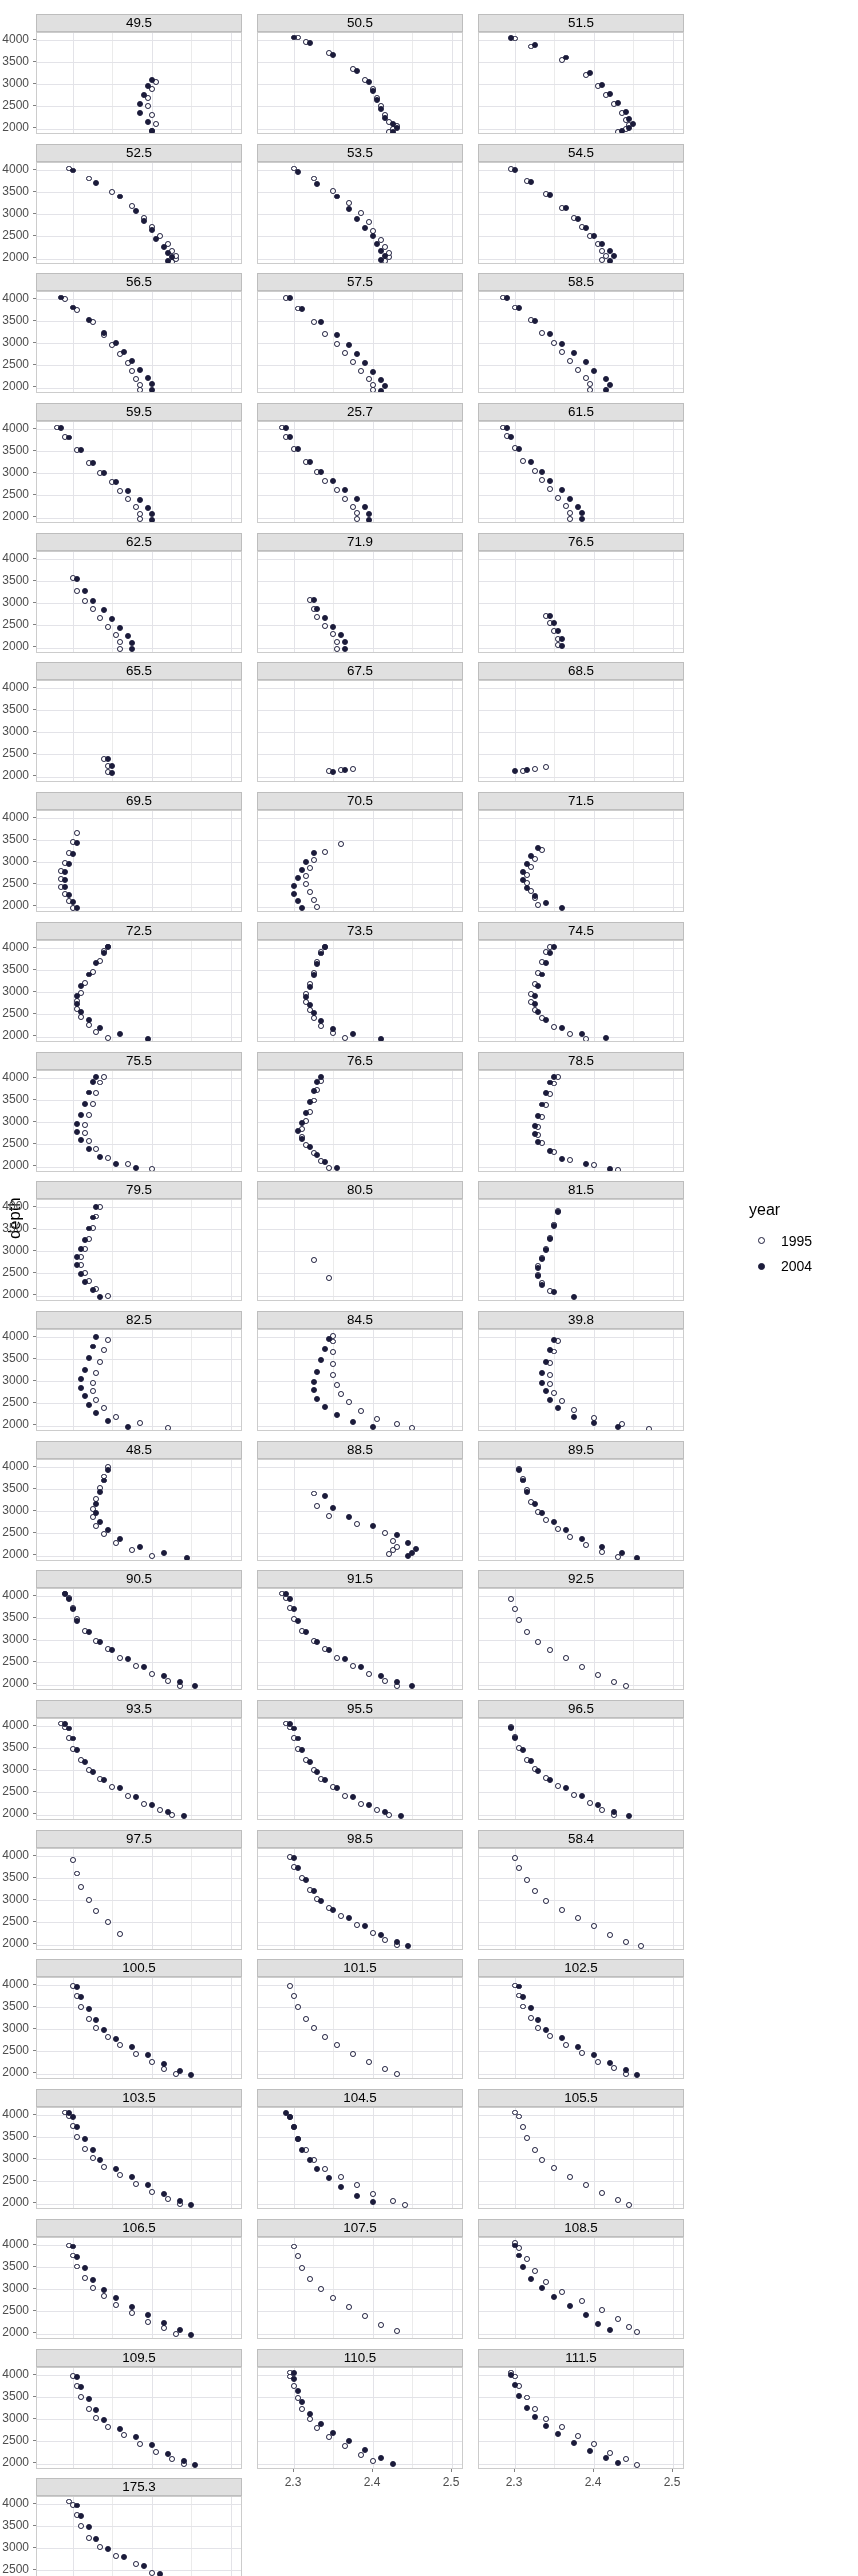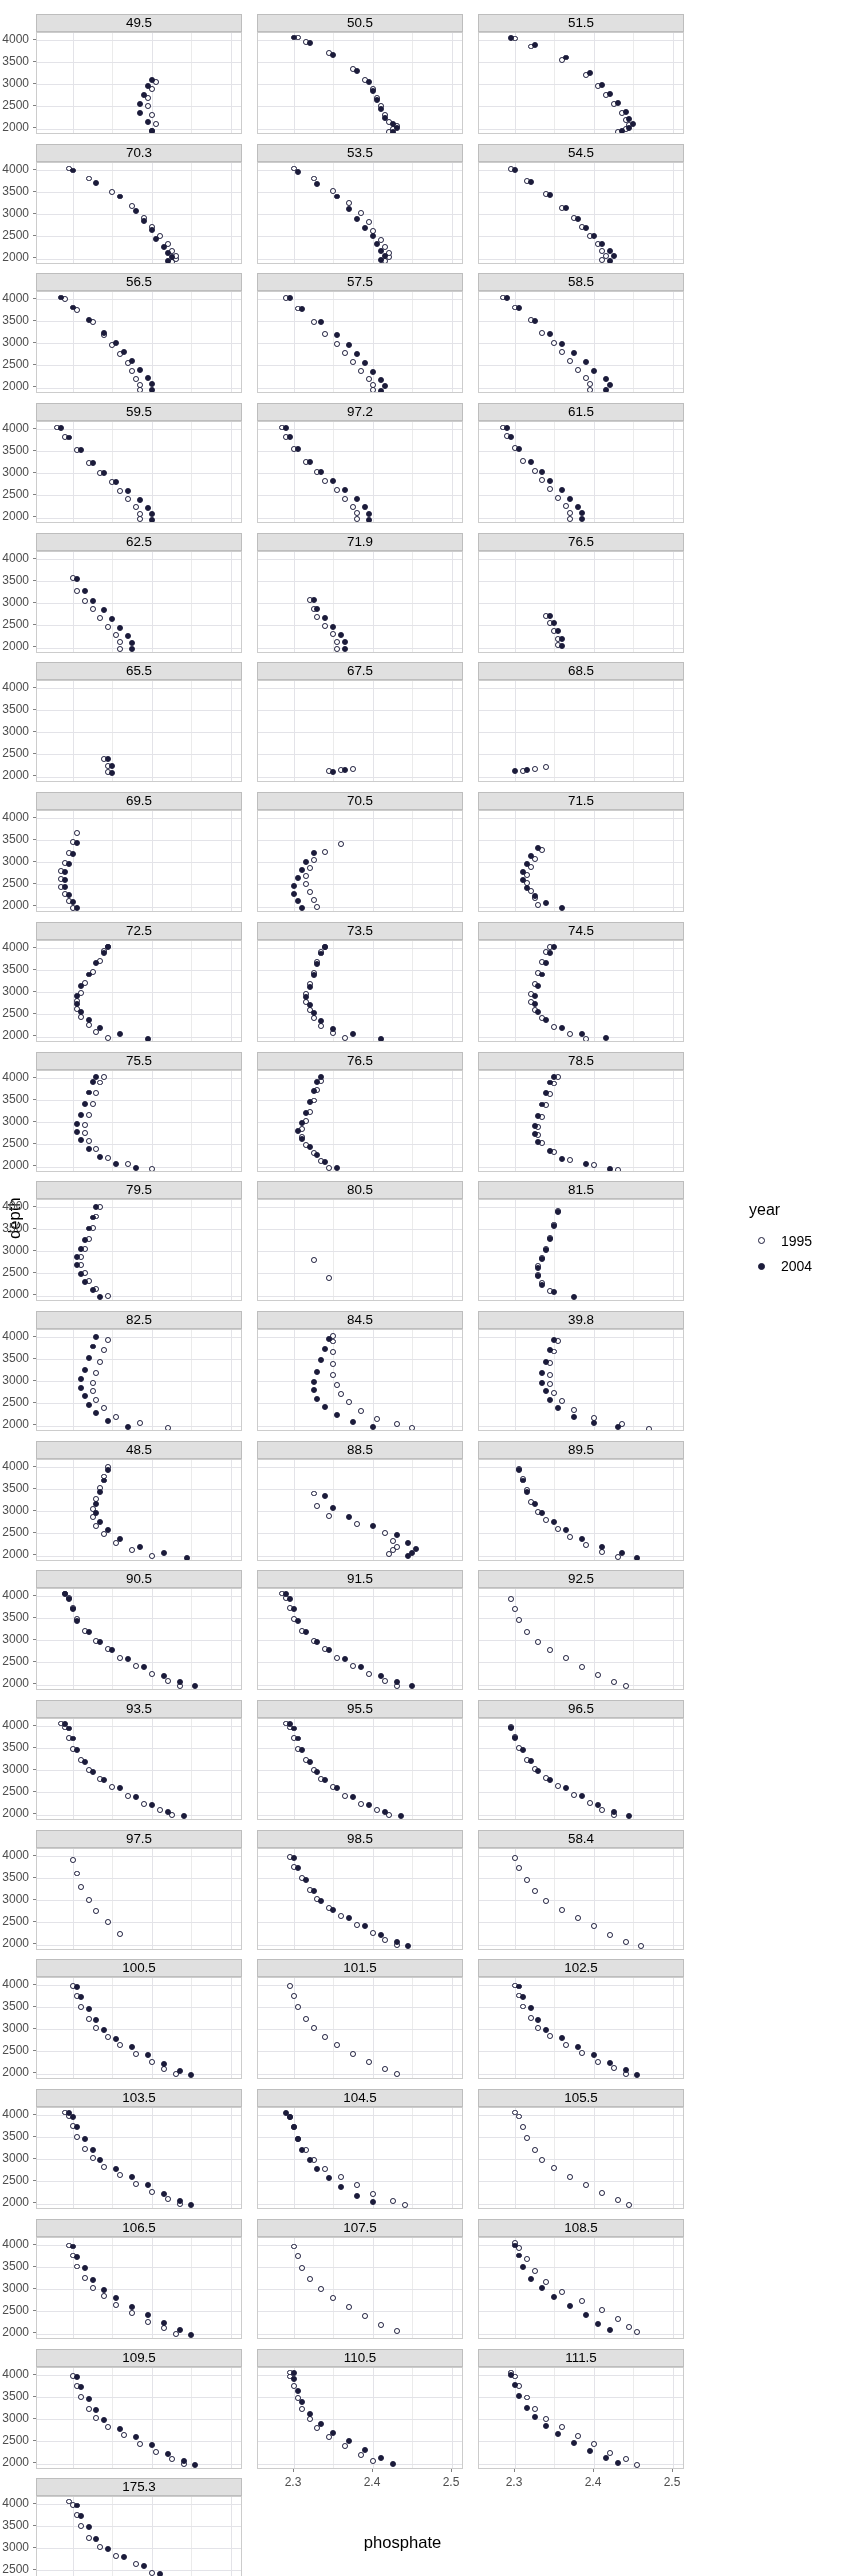--- a/index.html
+++ b/index.html
@@ -31,21 +31,20 @@
   .legend-title{font-size:16px;color:#000;margin-bottom:9px;}
   .legend-row{display:flex;align-items:center;height:25.6px;}
   .legend-key{width:25.6px;height:25.6px;display:flex;align-items:center;justify-content:center;}
   .legend-label{font-size:14px;color:#000;margin-left:6.4px;}
 </style>
 </head>
 <body>
 
 <div id="root">
   <div class="ylab">depth</div>
-  <div class="xlab">phosphate</div>
   <div class="panelgrid" id="panelgrid">
       <div class="panel" style="left: 0px; top: 0px; width: 206px; height: 120px;">
         <div class="strip" style="width: 206px;">
           <span>49.5</span>
         </div>
         <div class="plotarea" style="top: 18px; width: 206px; height: 102px;">
           <div class="gl v major" style="left: 36px;"></div>
           <div class="gl v major" style="left: 115px;"></div>
           <div class="gl v major" style="left: 194px;"></div>
           <div class="gl v" style="left: 75px;"></div>
@@ -159,21 +158,21 @@
           <div class="pt y2004" style="left: 128px; top: 58px;"></div>
           <div class="pt y2004" style="left: 120px; top: 49px;"></div>
           <div class="pt y2004" style="left: 108px; top: 37px;"></div>
           <div class="pt y2004" style="left: 84px; top: 21.6px;"></div>
           <div class="pt y2004" style="left: 53px; top: 9px;"></div>
           <div class="pt y2004" style="left: 29px; top: 2px;"></div>
         </div>
       </div>
       <div class="panel" style="left: 0px; top: 130px; width: 206px; height: 120px;">
         <div class="strip" style="width: 206px;">
-          <span>70.3</span>
+          <span>52.5</span>
         </div>
         <div class="plotarea" style="top: 18px; width: 206px; height: 102px;">
           <div class="gl v major" style="left: 36px;"></div>
           <div class="gl v major" style="left: 115px;"></div>
           <div class="gl v major" style="left: 194px;"></div>
           <div class="gl v" style="left: 75px;"></div>
           <div class="gl v" style="left: 154px;"></div>
           <div class="gl h major" style="top: 96px;"></div>
           <div class="gl h major" style="top: 73px;"></div>
           <div class="gl h major" style="top: 51px;"></div>
@@ -464,21 +463,21 @@
         <div class="ytickmark" style="left: -3.2px; top: 91px;"></div>
         <div class="ytick" style="right: 213px; top: 69px;">3000</div>
         <div class="ytickmark" style="left: -3.2px; top: 69px;"></div>
         <div class="ytick" style="right: 213px; top: 47px;">3500</div>
         <div class="ytickmark" style="left: -3.2px; top: 47px;"></div>
         <div class="ytick" style="right: 213px; top: 24.6px;">4000</div>
         <div class="ytickmark" style="left: -3.2px; top: 24.6px;"></div>
       </div>
       <div class="panel" style="left: 221px; top: 389px; width: 206px; height: 120px;">
         <div class="strip" style="width: 206px;">
-          <span>97.2</span>
+          <span>25.7</span>
         </div>
         <div class="plotarea" style="top: 18px; width: 206px; height: 102px;">
           <div class="gl v major" style="left: 36px;"></div>
           <div class="gl v major" style="left: 115px;"></div>
           <div class="gl v major" style="left: 194px;"></div>
           <div class="gl v" style="left: 75px;"></div>
           <div class="gl v" style="left: 154px;"></div>
           <div class="gl h major" style="top: 96px;"></div>
           <div class="gl h major" style="top: 73px;"></div>
           <div class="gl h major" style="top: 51px;"></div>

